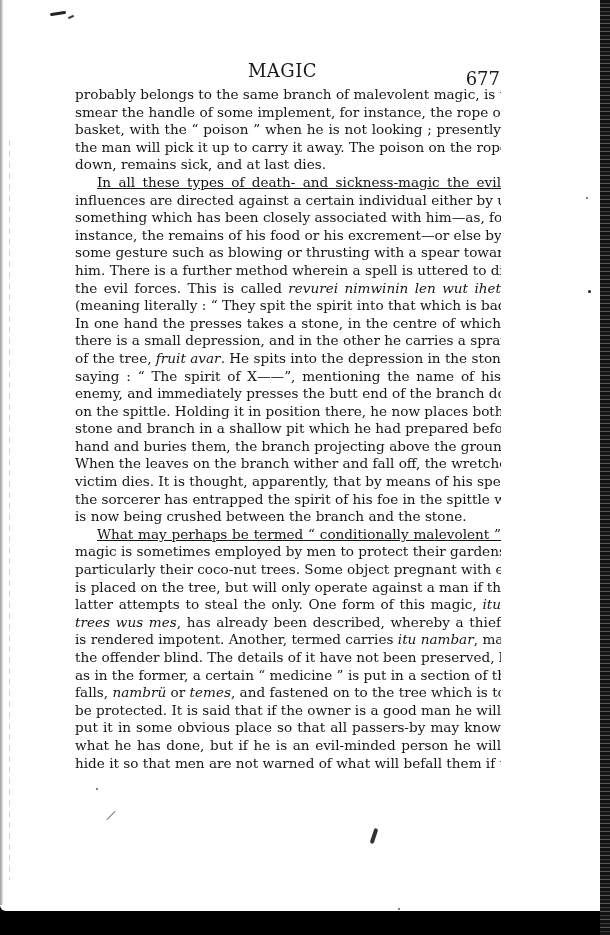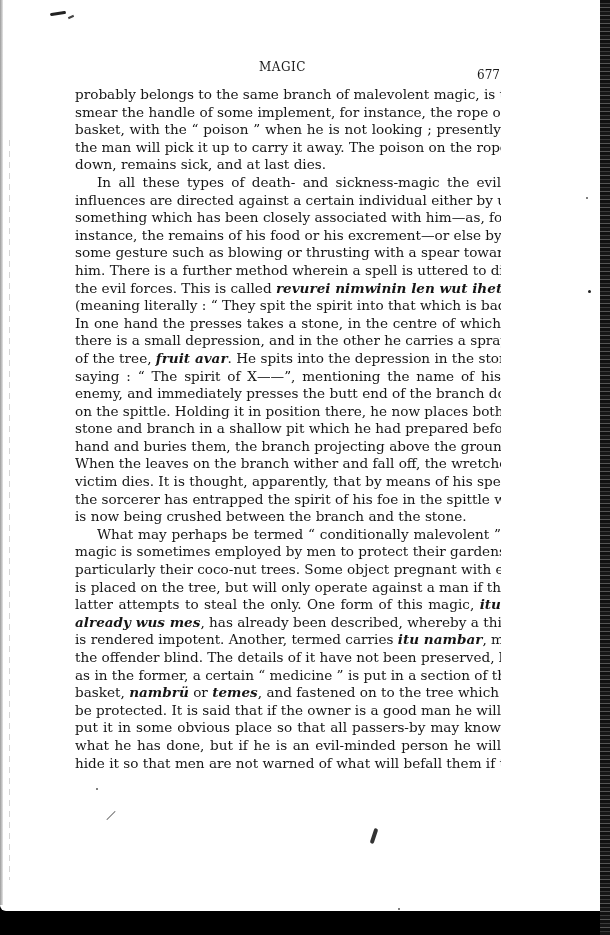--- a/index.html
+++ b/index.html
@@ -38,39 +38,39 @@
   .scan-mark-bottom {
     position: absolute; left: 372px; top: 828px; width: 4px; height: 16px;
     background: #333; transform: rotate(18deg); border-radius: 2px;
   }
   .scan-stroke {
     position: absolute; left: 105px; top: 815px; width: 12px; height: 1px;
     background: #666; transform: rotate(-45deg);
   }
   .running-head {
     position: absolute; left: 75px; top: 60px; width: 425px; height: 20px;
-    font-size: 12px; color: #1a1a1a;
+    font-size: 18px; color: #1a1a1a;
   }
   .running-title {
     position: absolute; left: 0; right: 0; text-align: center; top: 0;
     letter-spacing: 0.5px; padding-right: 10px;
   }
   .page-number {
     position: absolute; right: 0; top: 8px;
   }
   .body-text {
     position: absolute; left: 75px; top: 86px; width: 426px;
     font-size: 13.6px; line-height: 17.6px; color: #161616;
     text-align: justify;
     hyphens: none;
   }
   .line { display: block; text-align: justify; text-align-last: justify; white-space: nowrap; overflow: hidden; }
   .line.last { text-align-last: left; }
-  .line i { font-style: italic; font-weight: bold; }
-  .indent { padding-left: 22px; }
+  .line i { font-style: italic; }
+  .indent { padding-left: 22px; text-decoration: underline; }
 </style>
 </head>
 <body>
 
 <div class="page">
   <div class="left-edge"></div>
   <div class="left-edge-inner"></div>
   <div class="scan-mark-top"></div>
   <div class="scan-mark-top2"></div>
   <div class="scan-mark-bottom"></div>
@@ -114,25 +114,25 @@
         <span class="line"><span>victim dies.  It is thought, apparently, that by means of his spell</span></span>
         <span class="line"><span>the sorcerer has entrapped the spirit of his foe in the spittle which</span></span>
         <span class="line last"><span>is now being crushed between the branch and the stone.</span></span>
       </div>
       <div>
         <span class="line indent"><span>What may perhaps be termed “ conditionally malevolent ”</span></span>
         <span class="line"><span>magic is sometimes employed by men to protect their gardens,</span></span>
         <span class="line"><span>particularly their coco-nut trees.  Some object pregnant with evil</span></span>
         <span class="line"><span>is placed on the tree, but will only operate against a man if the</span></span>
         <span class="line"><span>latter attempts to steal the only.  One form of this magic, </span><i>itu</i></span>
-        <span class="line"><i>already wus mes</i><span>, has already been described, whereby a thief</span></span>
+        <span class="line"><i>trees wus mes</i><span>, has already been described, whereby a thief</span></span>
         <span class="line"><span>is rendered impotent.  Another, termed carries </span><i>itu nambar</i><span>, makes</span></span>
         <span class="line"><span>the offender blind.  The details of it have not been preserved, but,</span></span>
         <span class="line"><span>as in the former, a certain “ medicine ” is put in a section of the</span></span>
-        <span class="line"><span>basket, </span><i>nambrü</i><span> or </span><i>temes</i><span>, and fastened on to the tree which is to</span></span>
+        <span class="line"><span>falls, </span><i>nambrü</i><span> or </span><i>temes</i><span>, and fastened on to the tree which is to</span></span>
         <span class="line"><span>be protected.  It is said that if the owner is a good man he will</span></span>
         <span class="line"><span>put it in some obvious place so that all passers-by may know</span></span>
         <span class="line"><span>what he has done, but if he is an evil-minded person he will</span></span>
         <span class="line last"><span>hide it so that men are not warned of what will befall them if they</span></span>
       </div>
     </div>
 </div>
 
 <div class="right-strip"></div>
 

